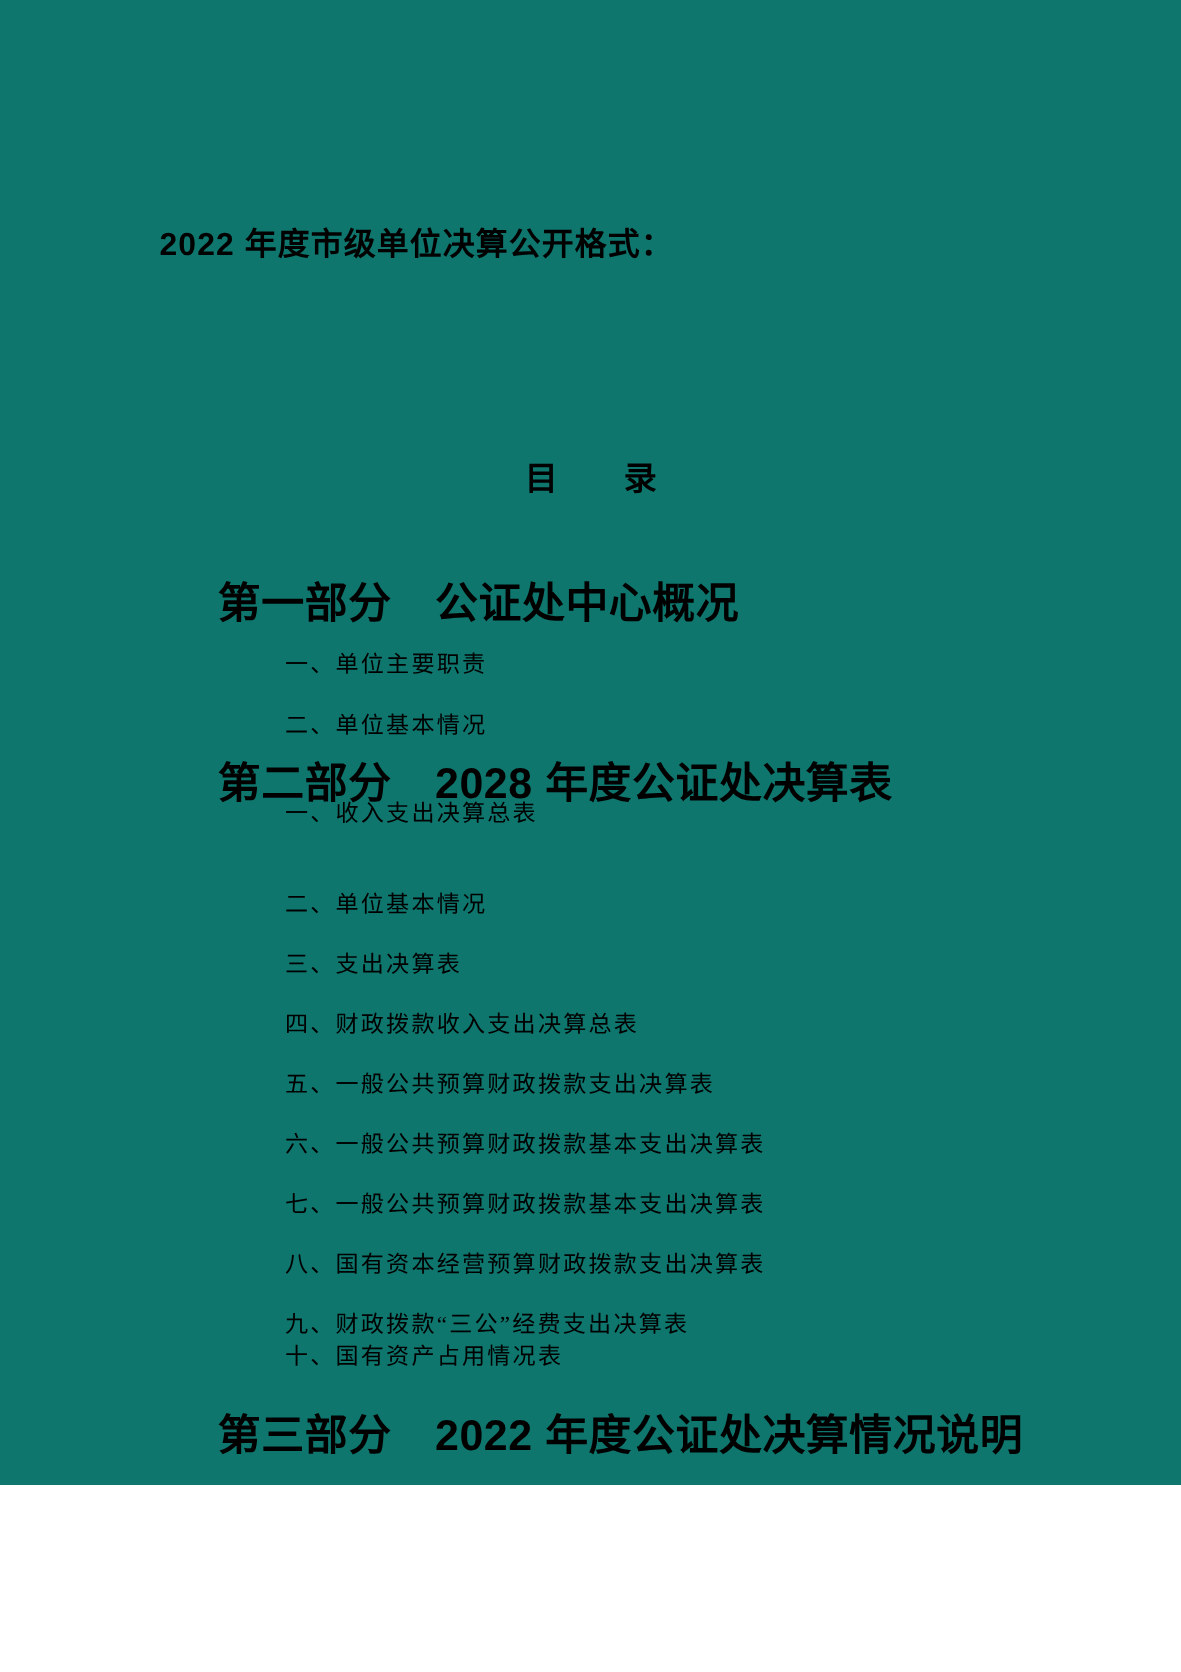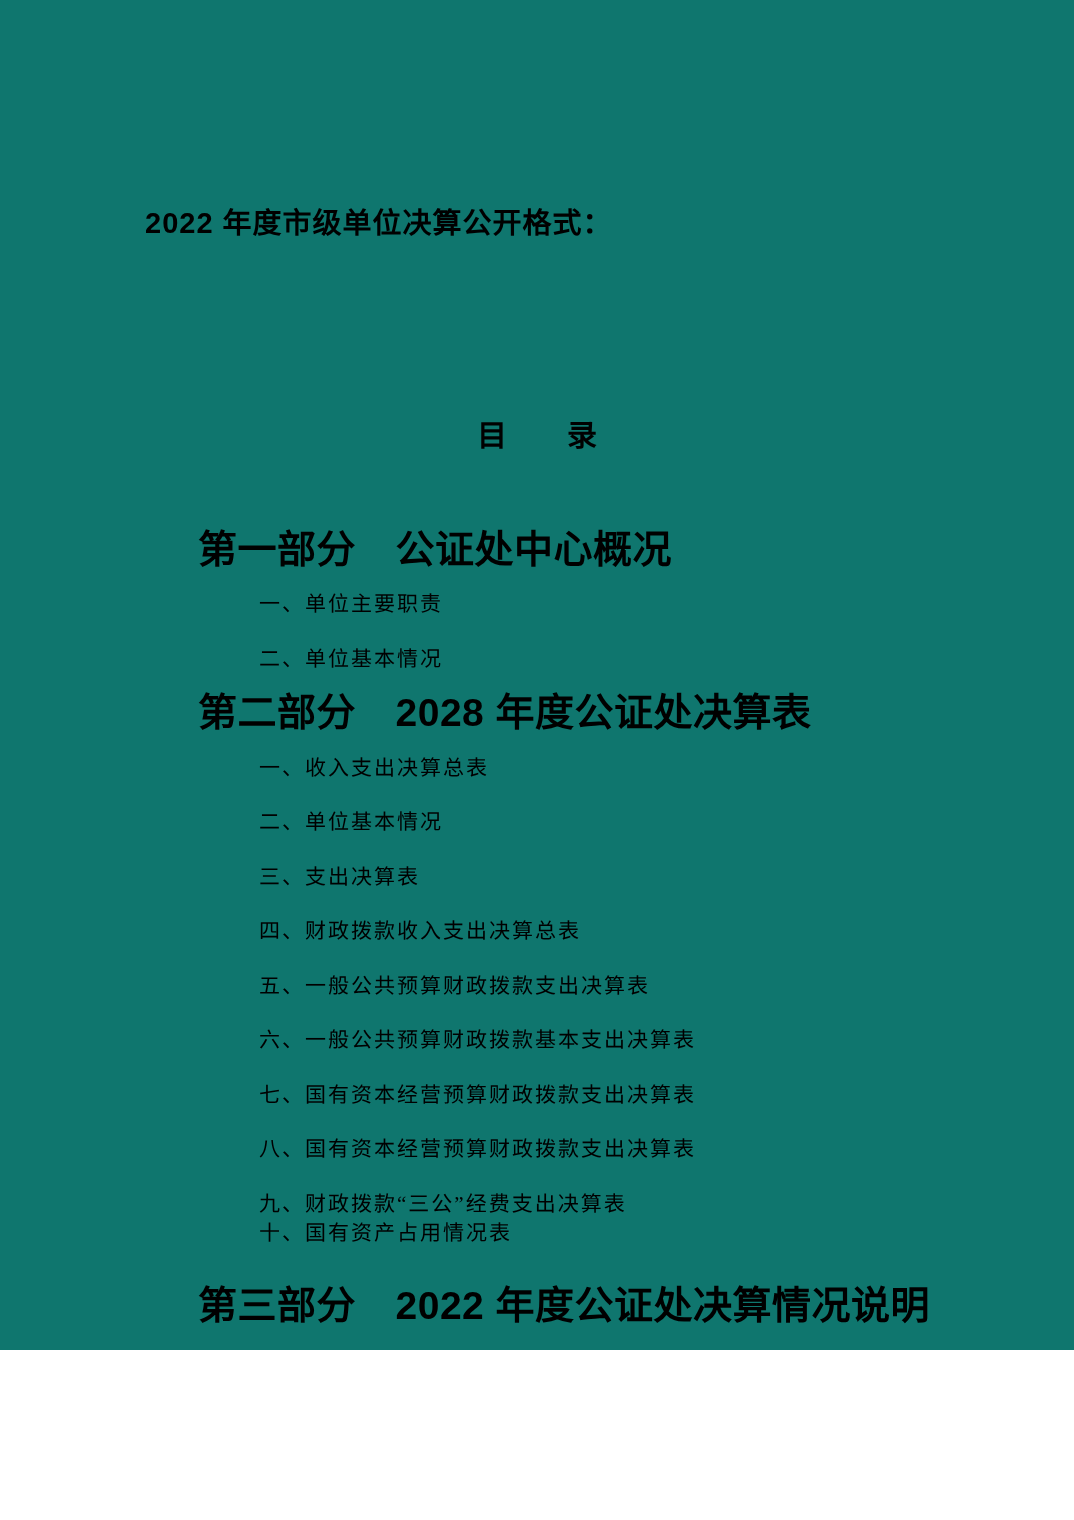--- a/index.html
+++ b/index.html
@@ -83,33 +83,33 @@
   <div>
 
     <div class="abs part-heading" style="top:533px">第一部分　公证处中心概况</div>
 
     <div class="abs toc-item" style="top:587px">一、单位主要职责</div>
 
     <div class="abs toc-item" style="top:642px">二、单位基本情况</div>
 
     <div class="abs part-heading" style="top:696px">第二部分　2028 年度公证处决算表</div>
 
-    <div class="abs toc-item" style="top:751px">一、收入支出决算总表</div>
+    <div class="abs toc-item" style="top:722px">一、收入支出决算总表</div>
 
     <div class="abs toc-item" style="top:805px">二、单位基本情况</div>
 
     <div class="abs toc-item" style="top:860px">三、支出决算表</div>
 
     <div class="abs toc-item" style="top:914px">四、财政拨款收入支出决算总表</div>
 
     <div class="abs toc-item" style="top:969px">五、一般公共预算财政拨款支出决算表</div>
 
     <div class="abs toc-item" style="top:1023px">六、一般公共预算财政拨款基本支出决算表</div>
 
-    <div class="abs toc-item" style="top:1078px">七、国有资本经营预算财政拨款支出决算表</div>
+    <div class="abs toc-item" style="top:1078px">七、一般公共预算财政拨款基本支出决算表</div>
 
     <div class="abs toc-item" style="top:1132px">八、国有资本经营预算财政拨款支出决算表</div>
 
     <div class="abs toc-item" style="top:1187px">九、财政拨款“三公”经费支出决算表</div>
 
     <div class="abs toc-item" style="top:1216px">十、国有资产占用情况表</div>
 
     <div class="abs part-heading" style="top:1289px">第三部分　2022 年度公证处决算情况说明</div>
 
   </div>

